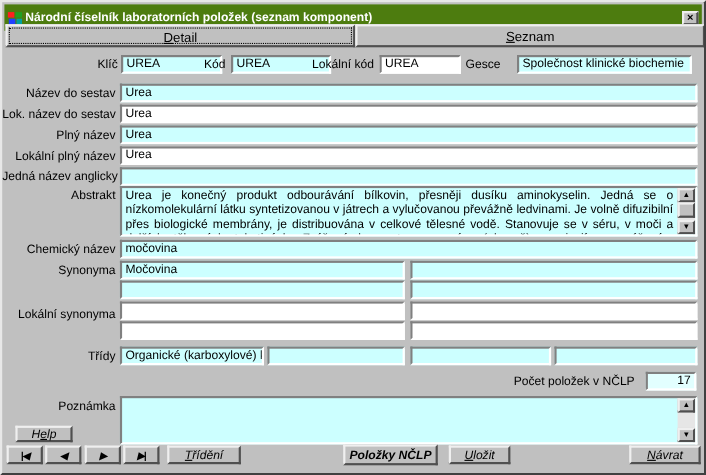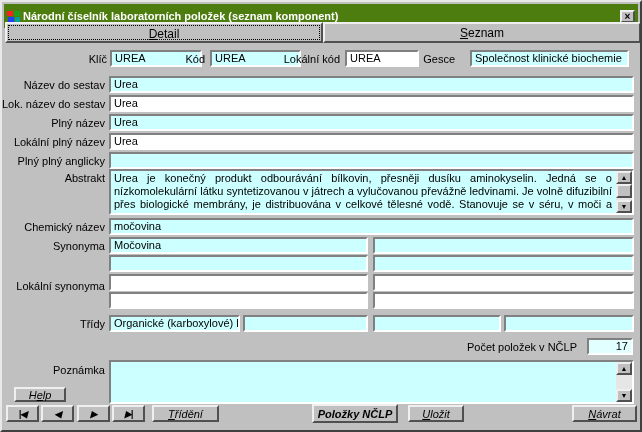--- a/index.html
+++ b/index.html
@@ -87,21 +87,21 @@
 
   <div class="lbl" style="left:0;width:103px;top:96px;">Lok. název do sestav</div>
   <div class="fld white" style="left:107px;top:93px;width:525px;">Urea</div>
 
   <div class="lbl" style="left:0;width:103px;top:115px;text-align:right;">Plný název</div>
   <div class="fld" style="left:107px;top:112px;width:525px;">Urea</div>
 
   <div class="lbl" style="left:0;width:103px;top:134px;">Lokální plný název</div>
   <div class="fld white" style="left:107px;top:131px;width:525px;">Urea</div>
 
-  <div class="lbl" style="left:0;width:103px;top:153px;">Plný plný anglicky</div>
+  <div class="lbl" style="left:0;width:103px;top:153px;">Jedná název anglicky</div>
   <div class="fld" style="left:107px;top:150px;width:525px;"></div>
 
   <div class="lbl" style="left:0;width:103px;top:170px;">Abstrakt</div>
   <div class="tarea" style="left:107px;top:167px;width:525px;height:46px;">
     <span>Urea je konečný produkt odbourávání bílkovin, přesněji dusíku aminokyselin. Jedná se o nízkomolekulární látku syntetizovanou v játrech a vylučovanou převážně ledvinami. Je volně difuzibilní přes biologické membrány, je distribuována v celkové tělesné vodě. Stanovuje se v séru, v moči a dalších tělesných tekutinách. Zvýšené koncentrace v séru (plazmě) souvisejí se zvýšeným katabolismem proteinů...</span>
     <div class="sbar">
       <div class="btn3d sbtn" style="top:0;">▲</div>
       <div class="sthumb"></div>
       <div class="btn3d sbtn" style="bottom:0;">▼</div>
     </div>

